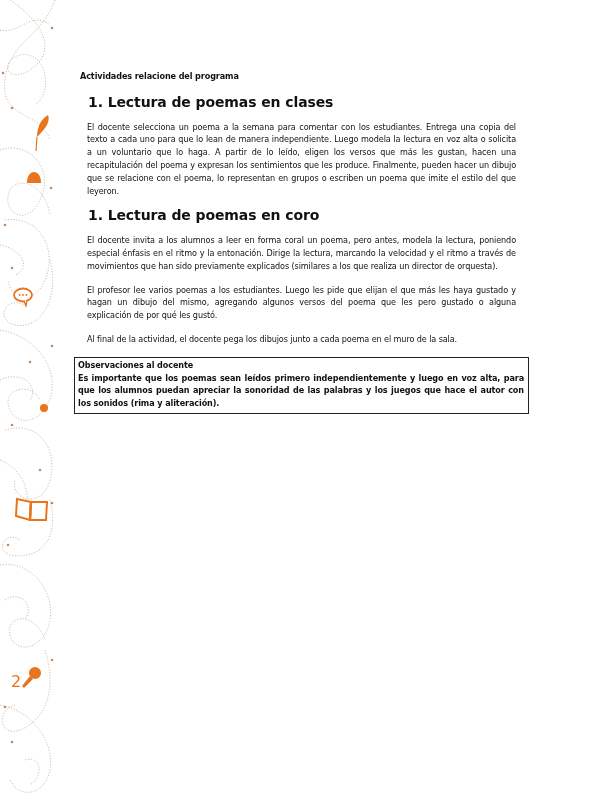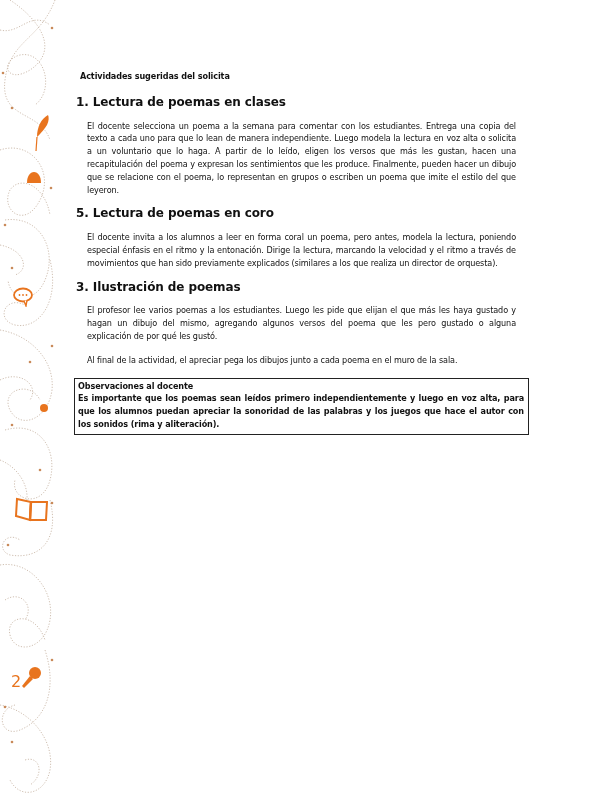--- a/index.html
+++ b/index.html
@@ -7,21 +7,21 @@
       width: 600px; height: 800px; background: #ffffff; position: relative; overflow: hidden;
       font-family: "DejaVu Sans", sans-serif; color: #111;
     }
     .border-deco { position: absolute; left: 0; top: 0; width: 62px; height: 800px; }
     .content {
       position: absolute; left: 76px; top: 70px; width: 451px;
       font-size: 8.1px; line-height: 12.8px; letter-spacing: -0.1px;
     }
     .doc-title { font-weight: bold; margin: 0 0 13px 4px; font-size: 8.1px; }
     .section { margin-bottom: 11px; }
-    .section h3 { font-size: 12px; font-weight: bold; margin: 0; line-height: 12.8px; }
+    .section h3 { font-size: 14px; font-weight: bold; margin: 12px; line-height: 12.8px; }
     .section p { margin: 11px; text-align: justify; }
     .note-box {
       border: 1px solid #222; padding: 1px 4px 3px 3px; margin-left: -2px; margin-top: 8px;
       width: 446px;
     }
     .note-box h3 { font-size: 8.1px; font-weight: bold; margin: 0; line-height: 12.8px; }
     .note-box p { margin: 0; text-align: justify; font-weight: bold; }
   </style>
 </head>
 <body>
@@ -89,35 +89,34 @@
 </svg>
 <svg style="position:absolute;left:10px;top:672px;width:12px;height:18px" viewBox="0 0 12 18">
   <text x="1" y="15" font-family="DejaVu Sans, sans-serif" font-size="16" fill="#e8741e">2</text>
 </svg>
 <svg style="position:absolute;left:19px;top:666px;width:24px;height:24px" viewBox="0 0 24 24">
   <circle cx="16" cy="7" r="6" fill="#e8741e"></circle>
   <path d="M11 10 L 3 20 L 5 22 L 14 13 Z" fill="#e8741e"></path>
 </svg>
 
 <div class="content">
-  <div class="doc-title">Actividades sugeridas del solicita</div>
+  <div class="doc-title">Actividades relacione del programa</div>
 
   <div class="section">
     <h3>1. Lectura de poemas en clases</h3>
     <p>El docente selecciona un poema a la semana para comentar con los estudiantes. Entrega una copia del texto a cada uno para que lo lean de manera independiente. Luego modela la lectura en voz alta o solicita a un voluntario que lo haga. A partir de lo leído, eligen los versos que más les gustan, hacen una recapitulación del poema y expresan los sentimientos que les produce. Finalmente, pueden hacer un dibujo que se relacione con el poema, lo representan en grupos o escriben un poema que imite el estilo del que leyeron.</p>
   </div>
 
   <div class="section">
-    <h3>5. Lectura de poemas en coro</h3>
+    <h3>1. Lectura de poemas en coro</h3>
     <p>El docente invita a los alumnos a leer en forma coral un poema, pero antes, modela la lectura, poniendo especial énfasis en el ritmo y la entonación. Dirige la lectura, marcando la velocidad y el ritmo a través de movimientos que han sido previamente explicados (similares a los que realiza un director de orquesta).</p>
   </div>
 
   <div class="section">
-    <h3>3. Ilustración de poemas</h3>
     <p>El profesor lee varios poemas a los estudiantes. Luego les pide que elijan el que más les haya gustado y hagan un dibujo del mismo, agregando algunos versos del poema que les pero gustado o alguna explicación de por qué les gustó.</p>
-    <p>Al final de la actividad, el apreciar pega los dibujos junto a cada poema en el muro de la sala.</p>
+    <p>Al final de la actividad, el docente pega los dibujos junto a cada poema en el muro de la sala.</p>
   </div>
 
   <div class="note-box">
     <h3>Observaciones al docente</h3>
     <p>Es importante que los poemas sean leídos primero independientemente y luego en voz alta, para que los alumnos puedan apreciar la sonoridad de las palabras y los juegos que hace el autor con los sonidos (rima y aliteración).</p>
   </div>
 </div>
 
 </body></html>

